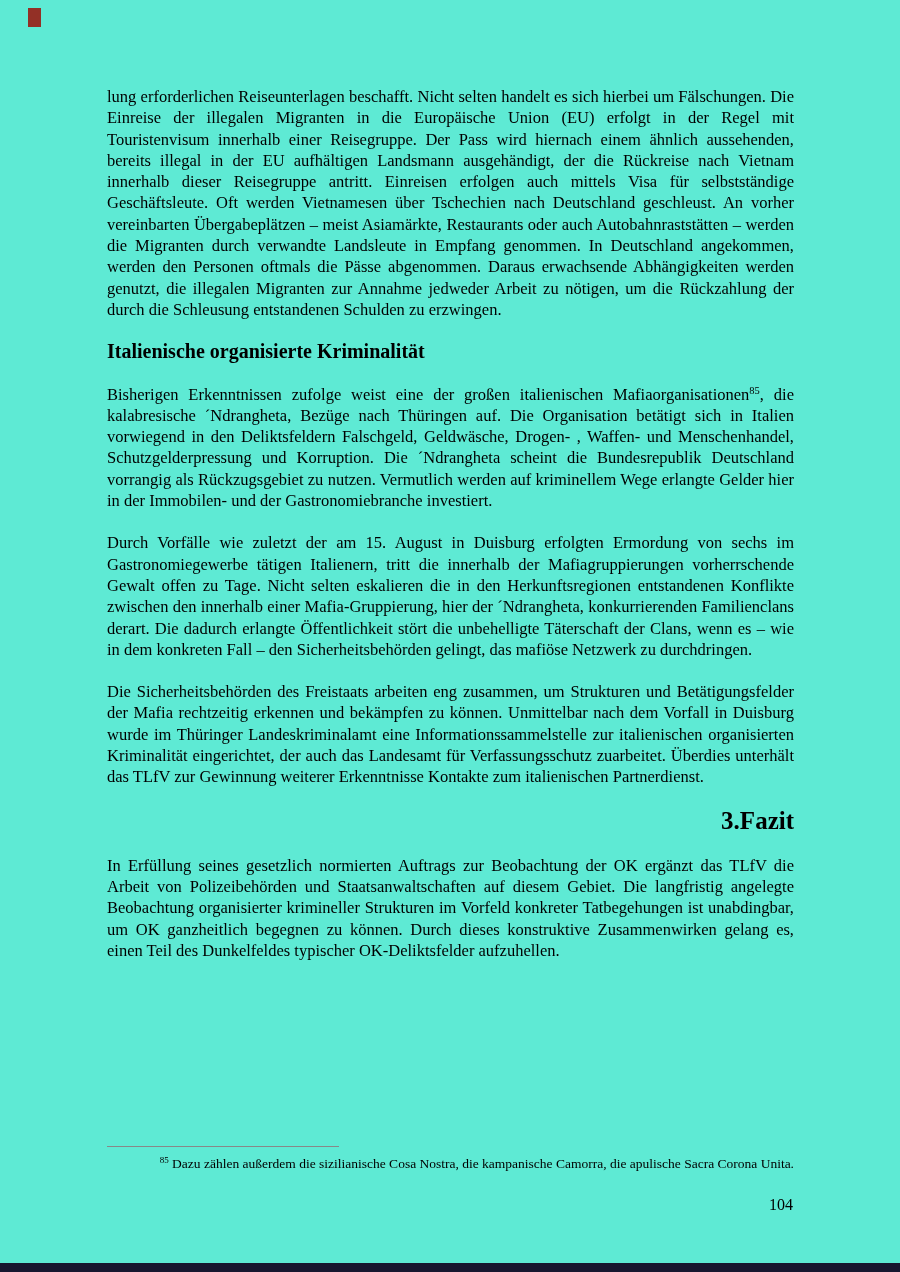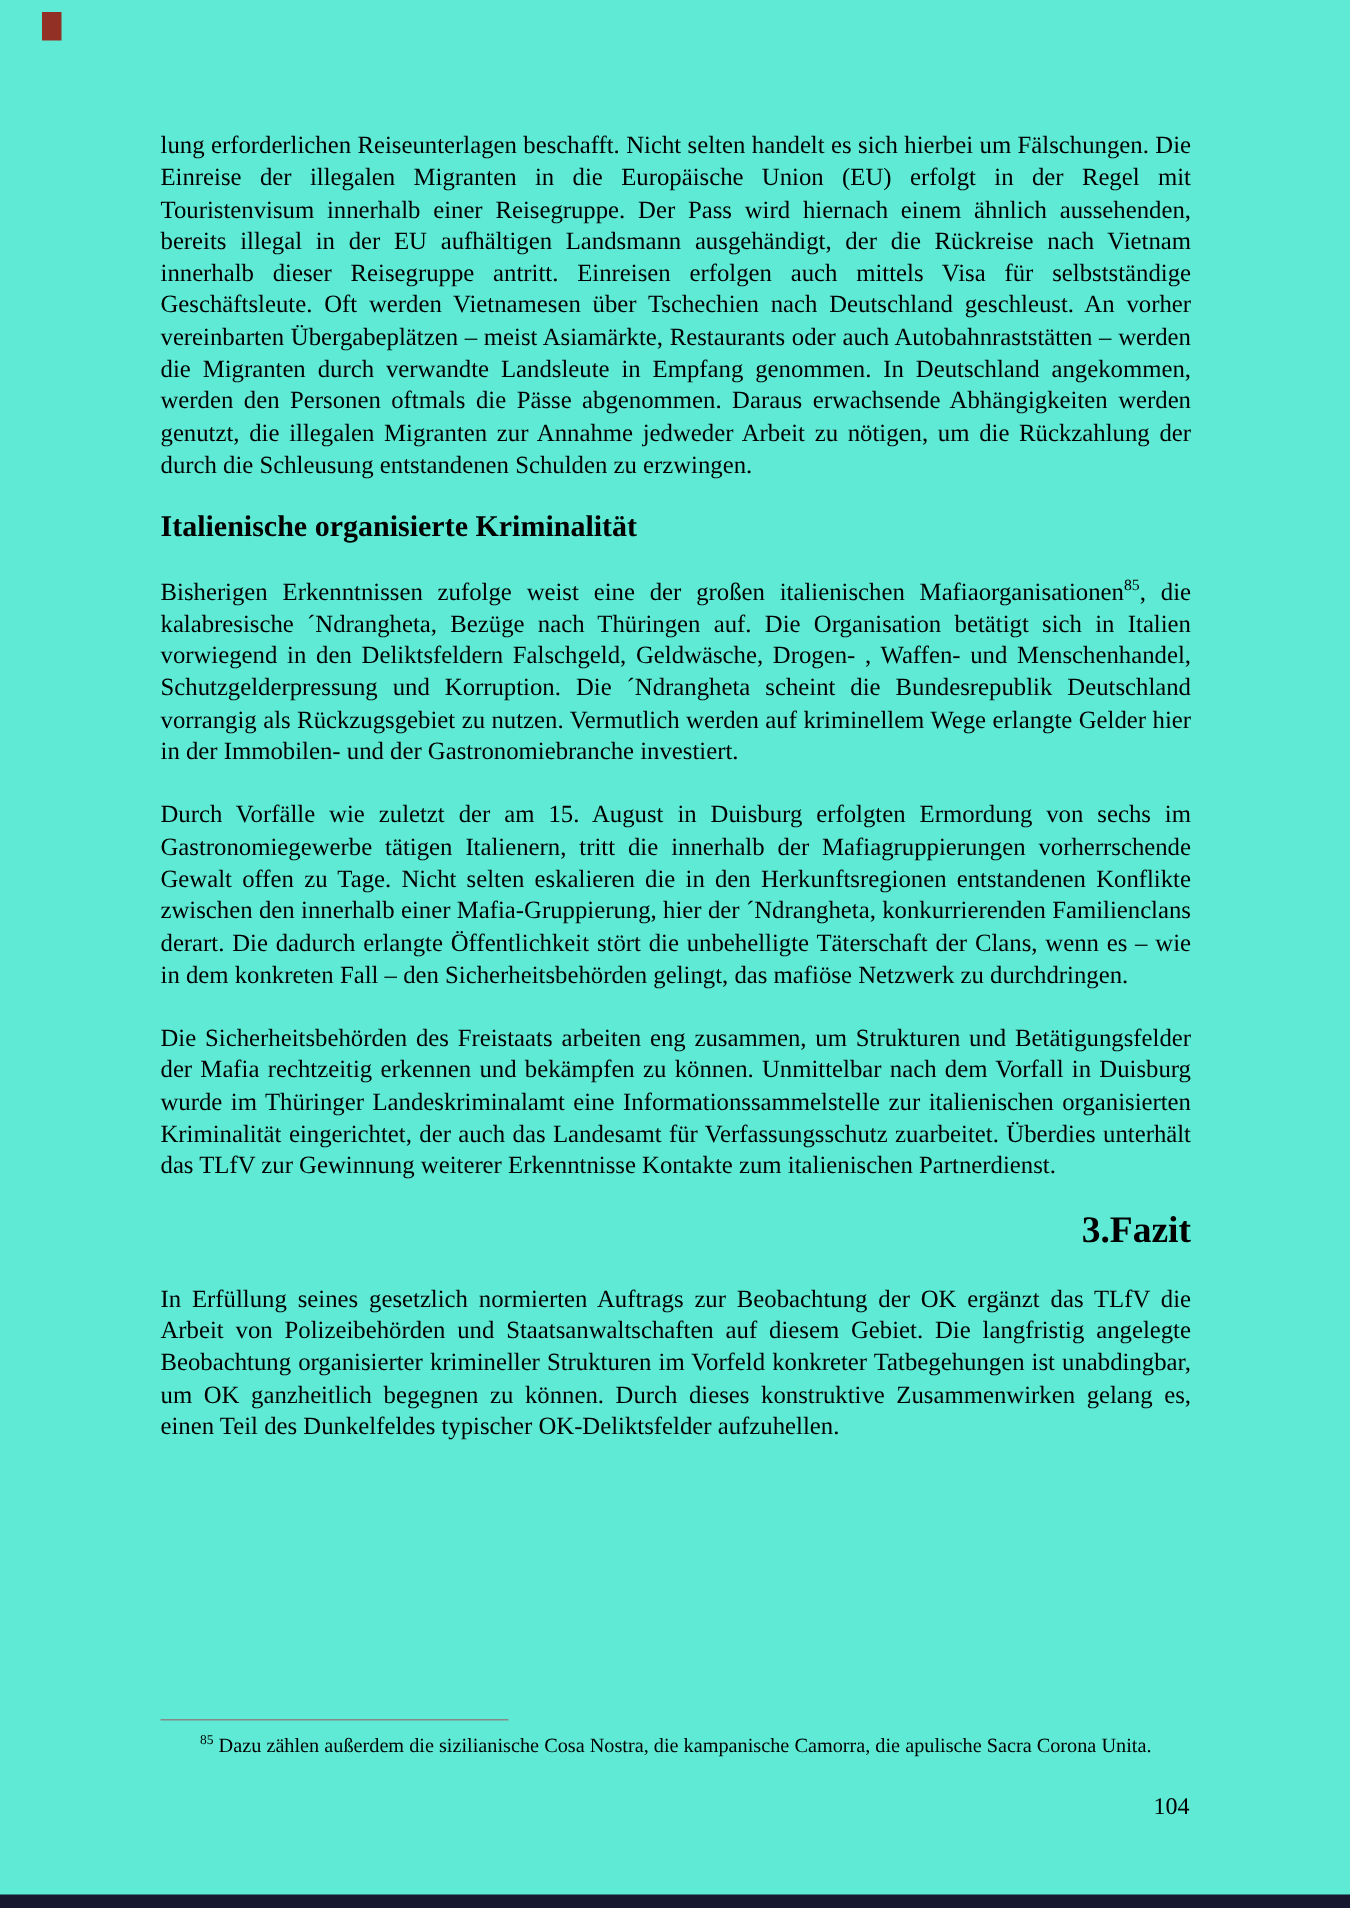--- a/index.html
+++ b/index.html
@@ -66,21 +66,21 @@
   }
   .footnote-rule {
     width: 232px;
     height: 0;
     border-top: 1px solid #888888;
     margin-bottom: 8px;
   }
   p.footnote {
     font-size: 13.5px;
     line-height: 18px;
-    text-align: center;
+    text-align: right;
     margin: 0;
   }
   p.footnote sup.fn-ref {
     font-size: 9px;
   }
   .page-number {
     position: absolute;
     right: 107px;
     top: 1196px;
     font-size: 16px;

